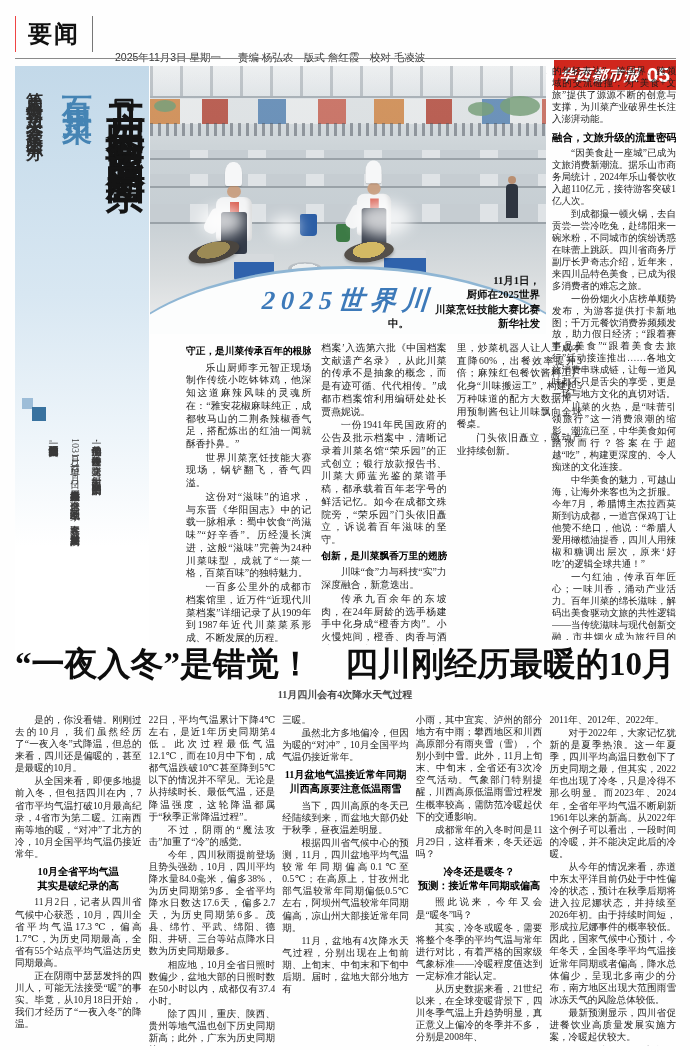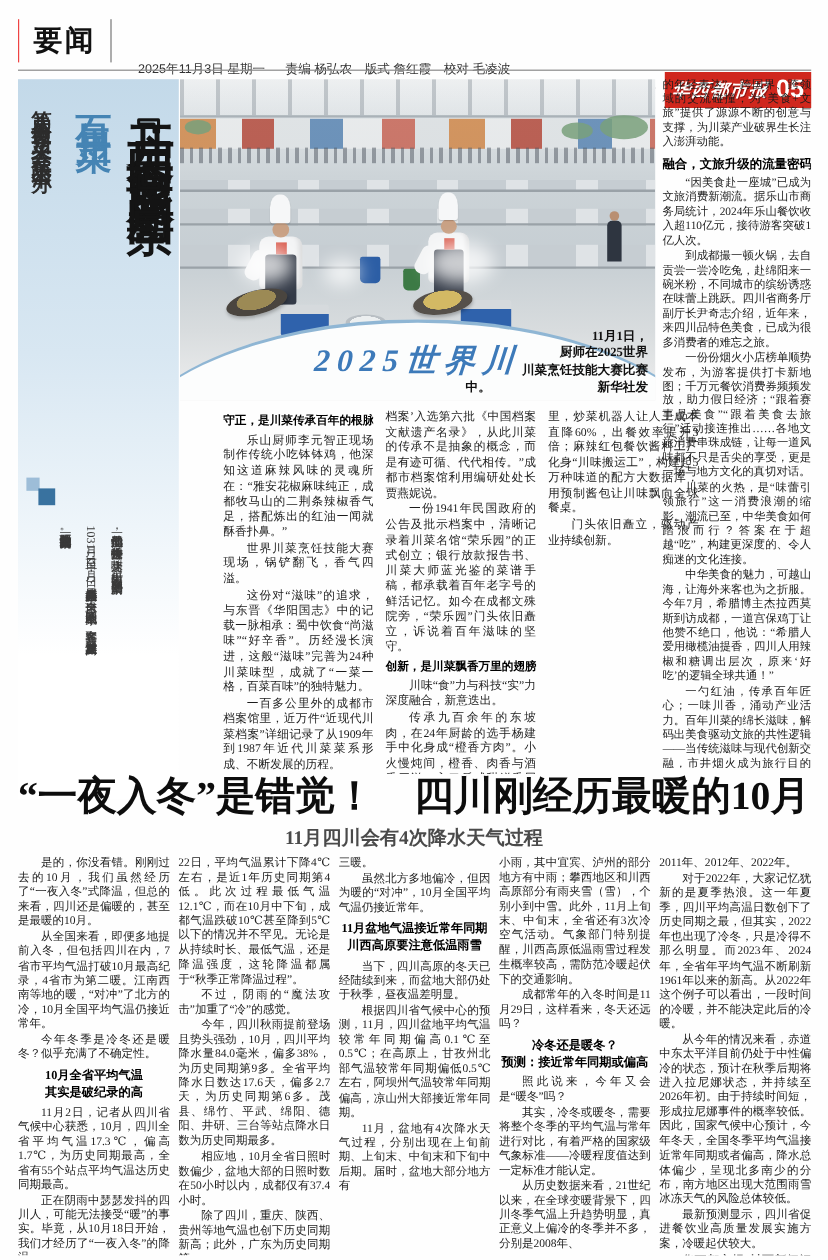--- a/index.html
+++ b/index.html
@@ -115,21 +115,21 @@
   .jp.cont { text-indent:0; }
 
   .rcol { position:absolute; left:552px; top:66px; width:124px; height:574px;
     font-size:9.5px; line-height:1.26; text-align:justify; overflow:hidden; color:#1c1c1c; }
   .rhead { font-size:10.4px; font-weight:900; white-space:nowrap; overflow:hidden; margin:5px 0 4px; color:#000; }
 
   
   .w-headline { position:absolute; left:0; top:646px; width:690px; text-align:center;
     font-size:33px; font-weight:900; color:#0d0d0d; letter-spacing:0; line-height:1.1; }
   .w-subtitle { position:absolute; left:0; top:688px; width:690px; text-align:center;
-    font-size:16px; font-weight:bold; color:#4a4a4a; }
+    font-size:10px; font-weight:bold; color:#4a4a4a; }
   .w-cols { position:absolute; left:15px; top:714px; width:661px; height:332px;
     display:flex; gap:7px; }
   .wcol { flex:1; font-size:9.6px; line-height:1.26; text-align:justify; overflow:hidden; color:#1c1c1c; }
   .whead { text-align:center; font-weight:900; font-size:10.2px; line-height:1.35;
     margin:5px 0 4px; color:#000; white-space:nowrap; overflow:hidden; }
   .byline { font-weight:bold; text-indent:2em; margin-top:2px; }
 </style>
 </head>
 <body>
 
@@ -254,21 +254,20 @@
 
   </div>
 
   <div class="w-headline">“一夜入冬”是错觉！　四川刚经历最暖的10月</div>
   <div class="w-subtitle">11月四川会有4次降水天气过程</div>
 
   <div class="w-cols">
     <div class="wcol">
       <p class="jp">是的，你没看错。刚刚过去的10月，我们虽然经历了“一夜入冬”式降温，但总的来看，四川还是偏暖的，甚至是最暖的10月。</p>
       <p class="jp">从全国来看，即便多地提前入冬，但包括四川在内，7省市平均气温打破10月最高纪录，4省市为第二暖。江南西南等地的暖，“对冲”了北方的冷，10月全国平均气温仍接近常年。</p>
-      <p class="jp">今年冬季是冷冬还是暖冬？似乎充满了不确定性。</p>
       <div class="whead">
         <div>10月全省平均气温</div>
         <div>其实是破纪录的高</div>
       </div>
       <p class="jp">11月2日，记者从四川省气候中心获悉，10月，四川全省平均气温17.3℃，偏高1.7℃，为历史同期最高，全省有55个站点平均气温达历史同期最高。</p>
       <p class="jp">正在阴雨中瑟瑟发抖的四川人，可能无法接受“暖”的事实。毕竟，从10月18日开始，我们才经历了“一夜入冬”的降温。</p>
 
     </div>
     <div class="wcol">
       <p class="jp cont">22日，平均气温累计下降4℃左右，是近1年历史同期第4低。此次过程最低气温12.1℃，而在10月中下旬，成都气温跌破10℃甚至降到5℃以下的情况并不罕见。无论是从持续时长、最低气温，还是降温强度，这轮降温都属于“秋季正常降温过程”。</p>

